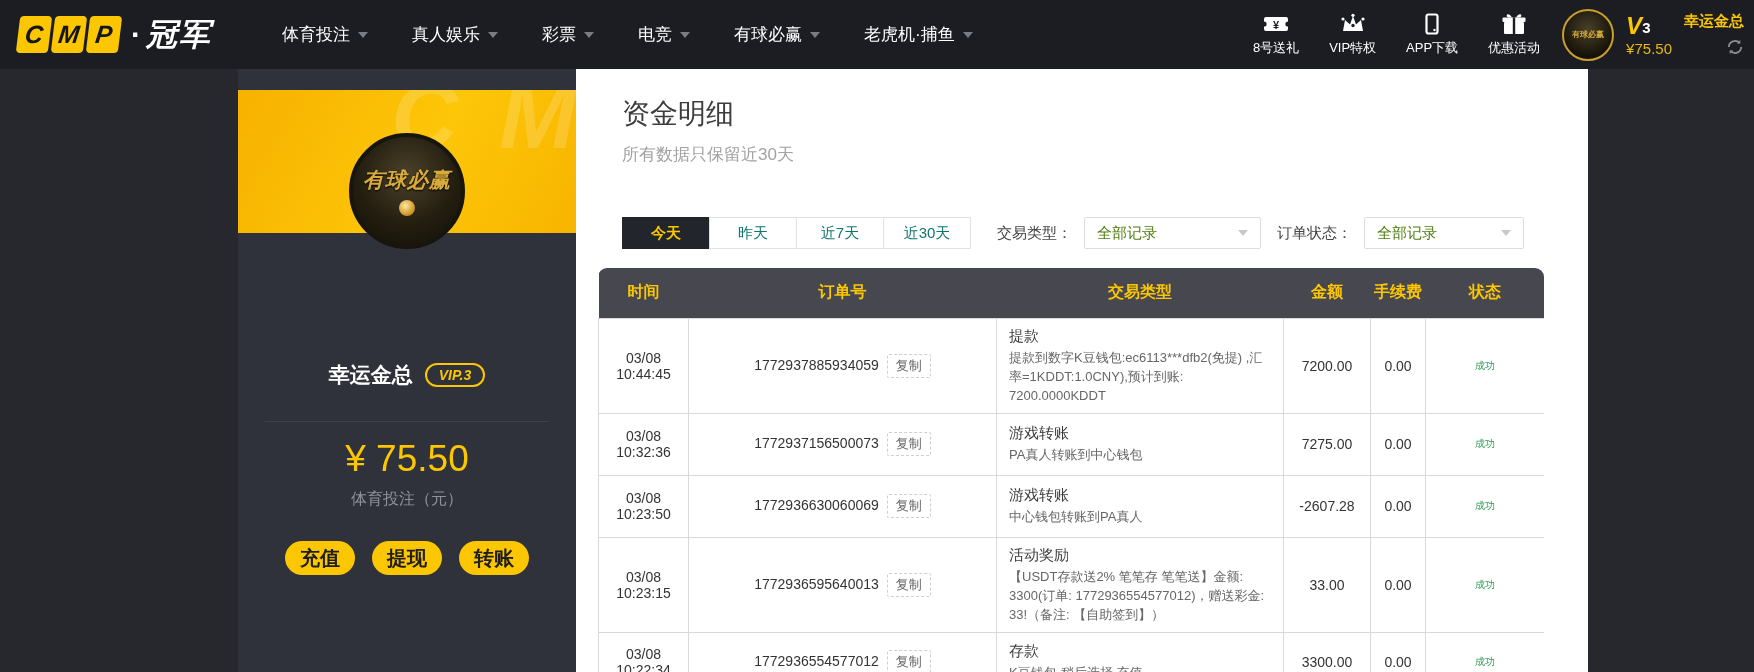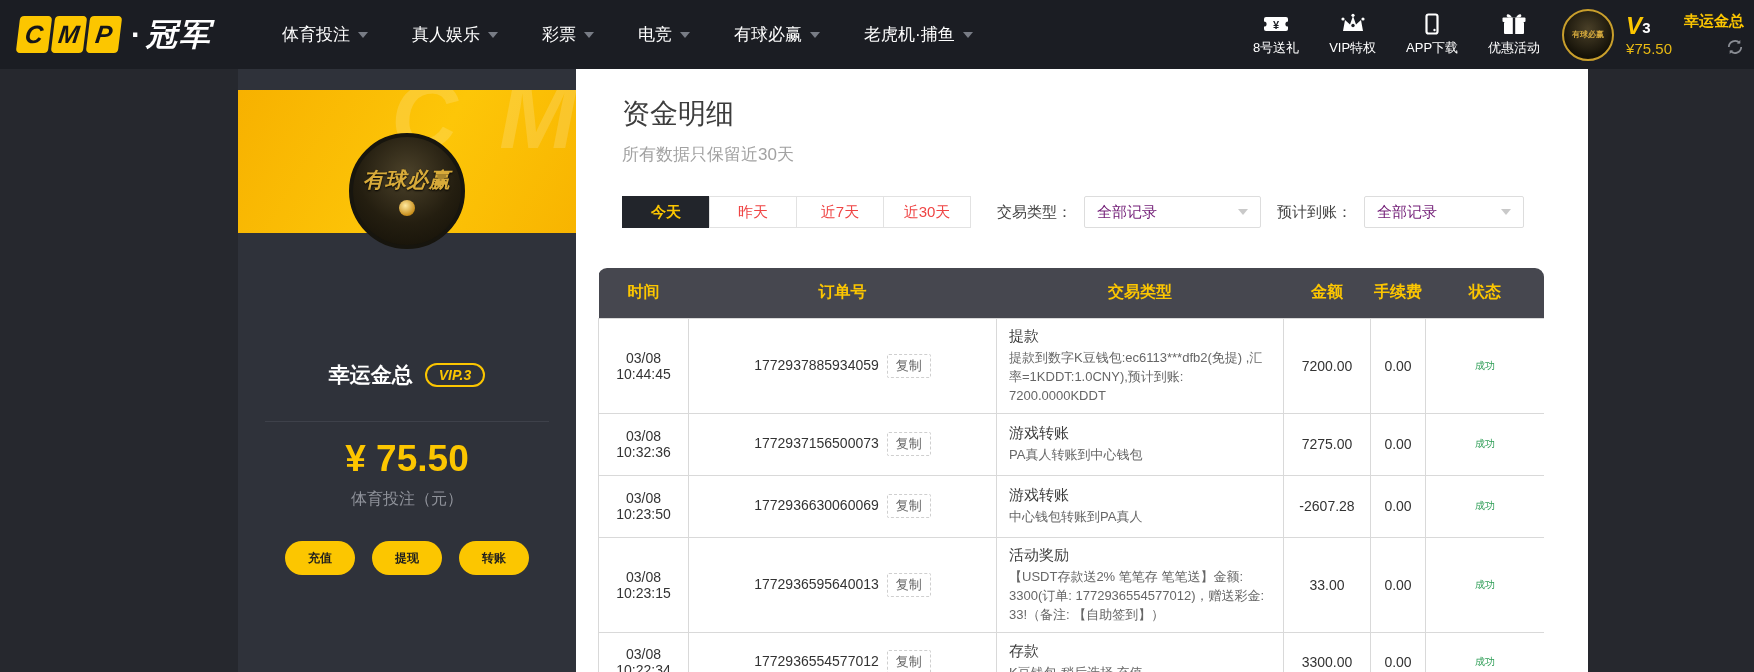--- a/index.html
+++ b/index.html
@@ -54,53 +54,53 @@
     text-shadow:0 1px 2px #000; font-style:italic; }
   .avatar-lg .ball { width:16px; height:16px; border-radius:50%;
     background:radial-gradient(circle at 40% 35%, #ffe9a0, #c98f1c 70%, #7a5410); }
   .side-user { position:absolute; left:0; top:292px; width:338px; display:flex;
     align-items:center; justify-content:center; gap:12px; }
   .side-username { color:#fff; font-size:21px; font-weight:bold; }
   .vip-badge { border:2px solid #fcc600; color:#fcc600; border-radius:14px;
     font-size:14px; font-weight:900; font-style:italic; padding:2px 12px; }
   .side-divider { position:absolute; left:27px; top:352px; width:284px; height:1px; background:#3e414a; }
   .side-balance { position:absolute; left:0; top:369px; width:338px; text-align:center;
-    color:#fcc600; font-size:37px; font-weight:bold; }
+    color:#fcc600; font-size:37px; font-weight:normal; }
   .side-balance-label { position:absolute; left:0; top:420px; width:338px; text-align:center;
     color:#8f929a; font-size:16px; }
   .side-actions { position:absolute; left:0; top:472px; width:338px; display:flex;
     justify-content:center; gap:17px; }
   .pill-btn { width:70px; height:34px; border:none; border-radius:17px; background:#fcc600;
-    color:#1e1e1e; font-size:12px; font-weight:bold; cursor:pointer;
+    color:#1e1e1e; font-size:20px; font-weight:bold; cursor:pointer;
     font-family:"Liberation Sans","DejaVu Sans",sans-serif; }
   .side-menu-item { position:absolute; left:27px; width:284px; display:flex; align-items:center;
     padding:0 16px; border-radius:8px; cursor:pointer; }
   .side-menu-item.normal { top:542px; height:53px; border:1px solid #474a52; }
   .side-menu-item .mi-label { margin-left:14px; font-size:17px; }
   .side-menu-item.normal .mi-label { color:#b4b7bd; }
   .chev-right { margin-left:auto; font-size:22px; line-height:1; }
   .chev-right::after { content:"›"; }
   .side-menu-item.normal .chev-right { color:#70737a; }
 
   
   .main { position:absolute; left:576px; top:69px; width:1012px; height:603px; background:#fff; }
   .page-title { position:absolute; left:46px; top:26px; font-size:28px; color:#3d3d3d; font-weight:500; }
   .page-subtitle { position:absolute; left:46px; top:74px; font-size:17px; color:#a2a2a2; }
-  .controls { position:absolute; left:46px; top:127px; height:32px; display:flex; align-items:center; }
+  .controls { position:absolute; left:46px; top:148px; height:32px; display:flex; align-items:center; }
   .tabs { display:flex; }
   .tab { width:88px; height:32px; border:1px solid #e2e2e2; margin-left:-1px;
-    background:#fff; color:#ef4444; font-size:15px; display:flex; align-items:center;
+    background:#fff; color:#0f766e; font-size:15px; display:flex; align-items:center;
     justify-content:center; cursor:pointer; }
   .tab:first-child { margin-left:0; }
   .tab.active { background:#22252b; color:#fcc600; border-color:#22252b; font-weight:bold; }
   .filter-label { font-size:15px; color:#444; }
   .fl1 { margin-left:26px; }
   .fl2 { margin-left:16px; }
   .select { height:32px; border:1px solid #ddd; border-radius:2px; background:#fff;
-    display:flex; align-items:center; padding:0 12px; font-size:15px; color:#701a75;
+    display:flex; align-items:center; padding:0 12px; font-size:15px; color:#4d7c0f;
     cursor:pointer; }
   .select .chev-down { margin-left:auto; border-top-color:#c9c9c9; }
   .sel1 { width:177px; margin-left:12px; }
   .sel2 { width:160px; margin-left:12px; }
 
   .table-wrap { position:absolute; left:22px; top:199px; width:946px;
     border-radius:9px 9px 0 0; overflow:hidden; }
   table { width:946px; border-collapse:collapse; table-layout:fixed; }
   thead tr { height:50px; background:#46474f; }
   th { color:#fcc600; font-size:16px; font-weight:bold; text-align:center; }
@@ -262,21 +262,21 @@
       <div class="tab active">今天</div>
       <div class="tab">昨天</div>
       <div class="tab">近7天</div>
       <div class="tab">近30天</div>
     </div>
     <span class="filter-label fl1">交易类型：</span>
     <div class="select sel1">
       <span>全部记录</span>
       <span class="chev-down"></span>
     </div>
-    <span class="filter-label fl2">预计到账：</span>
+    <span class="filter-label fl2">订单状态：</span>
     <div class="select sel2">
       <span>全部记录</span>
       <span class="chev-down"></span>
     </div>
   </div>
 
   <div class="table-wrap">
     <table>
       <colgroup>
         <col style="width:90px">

